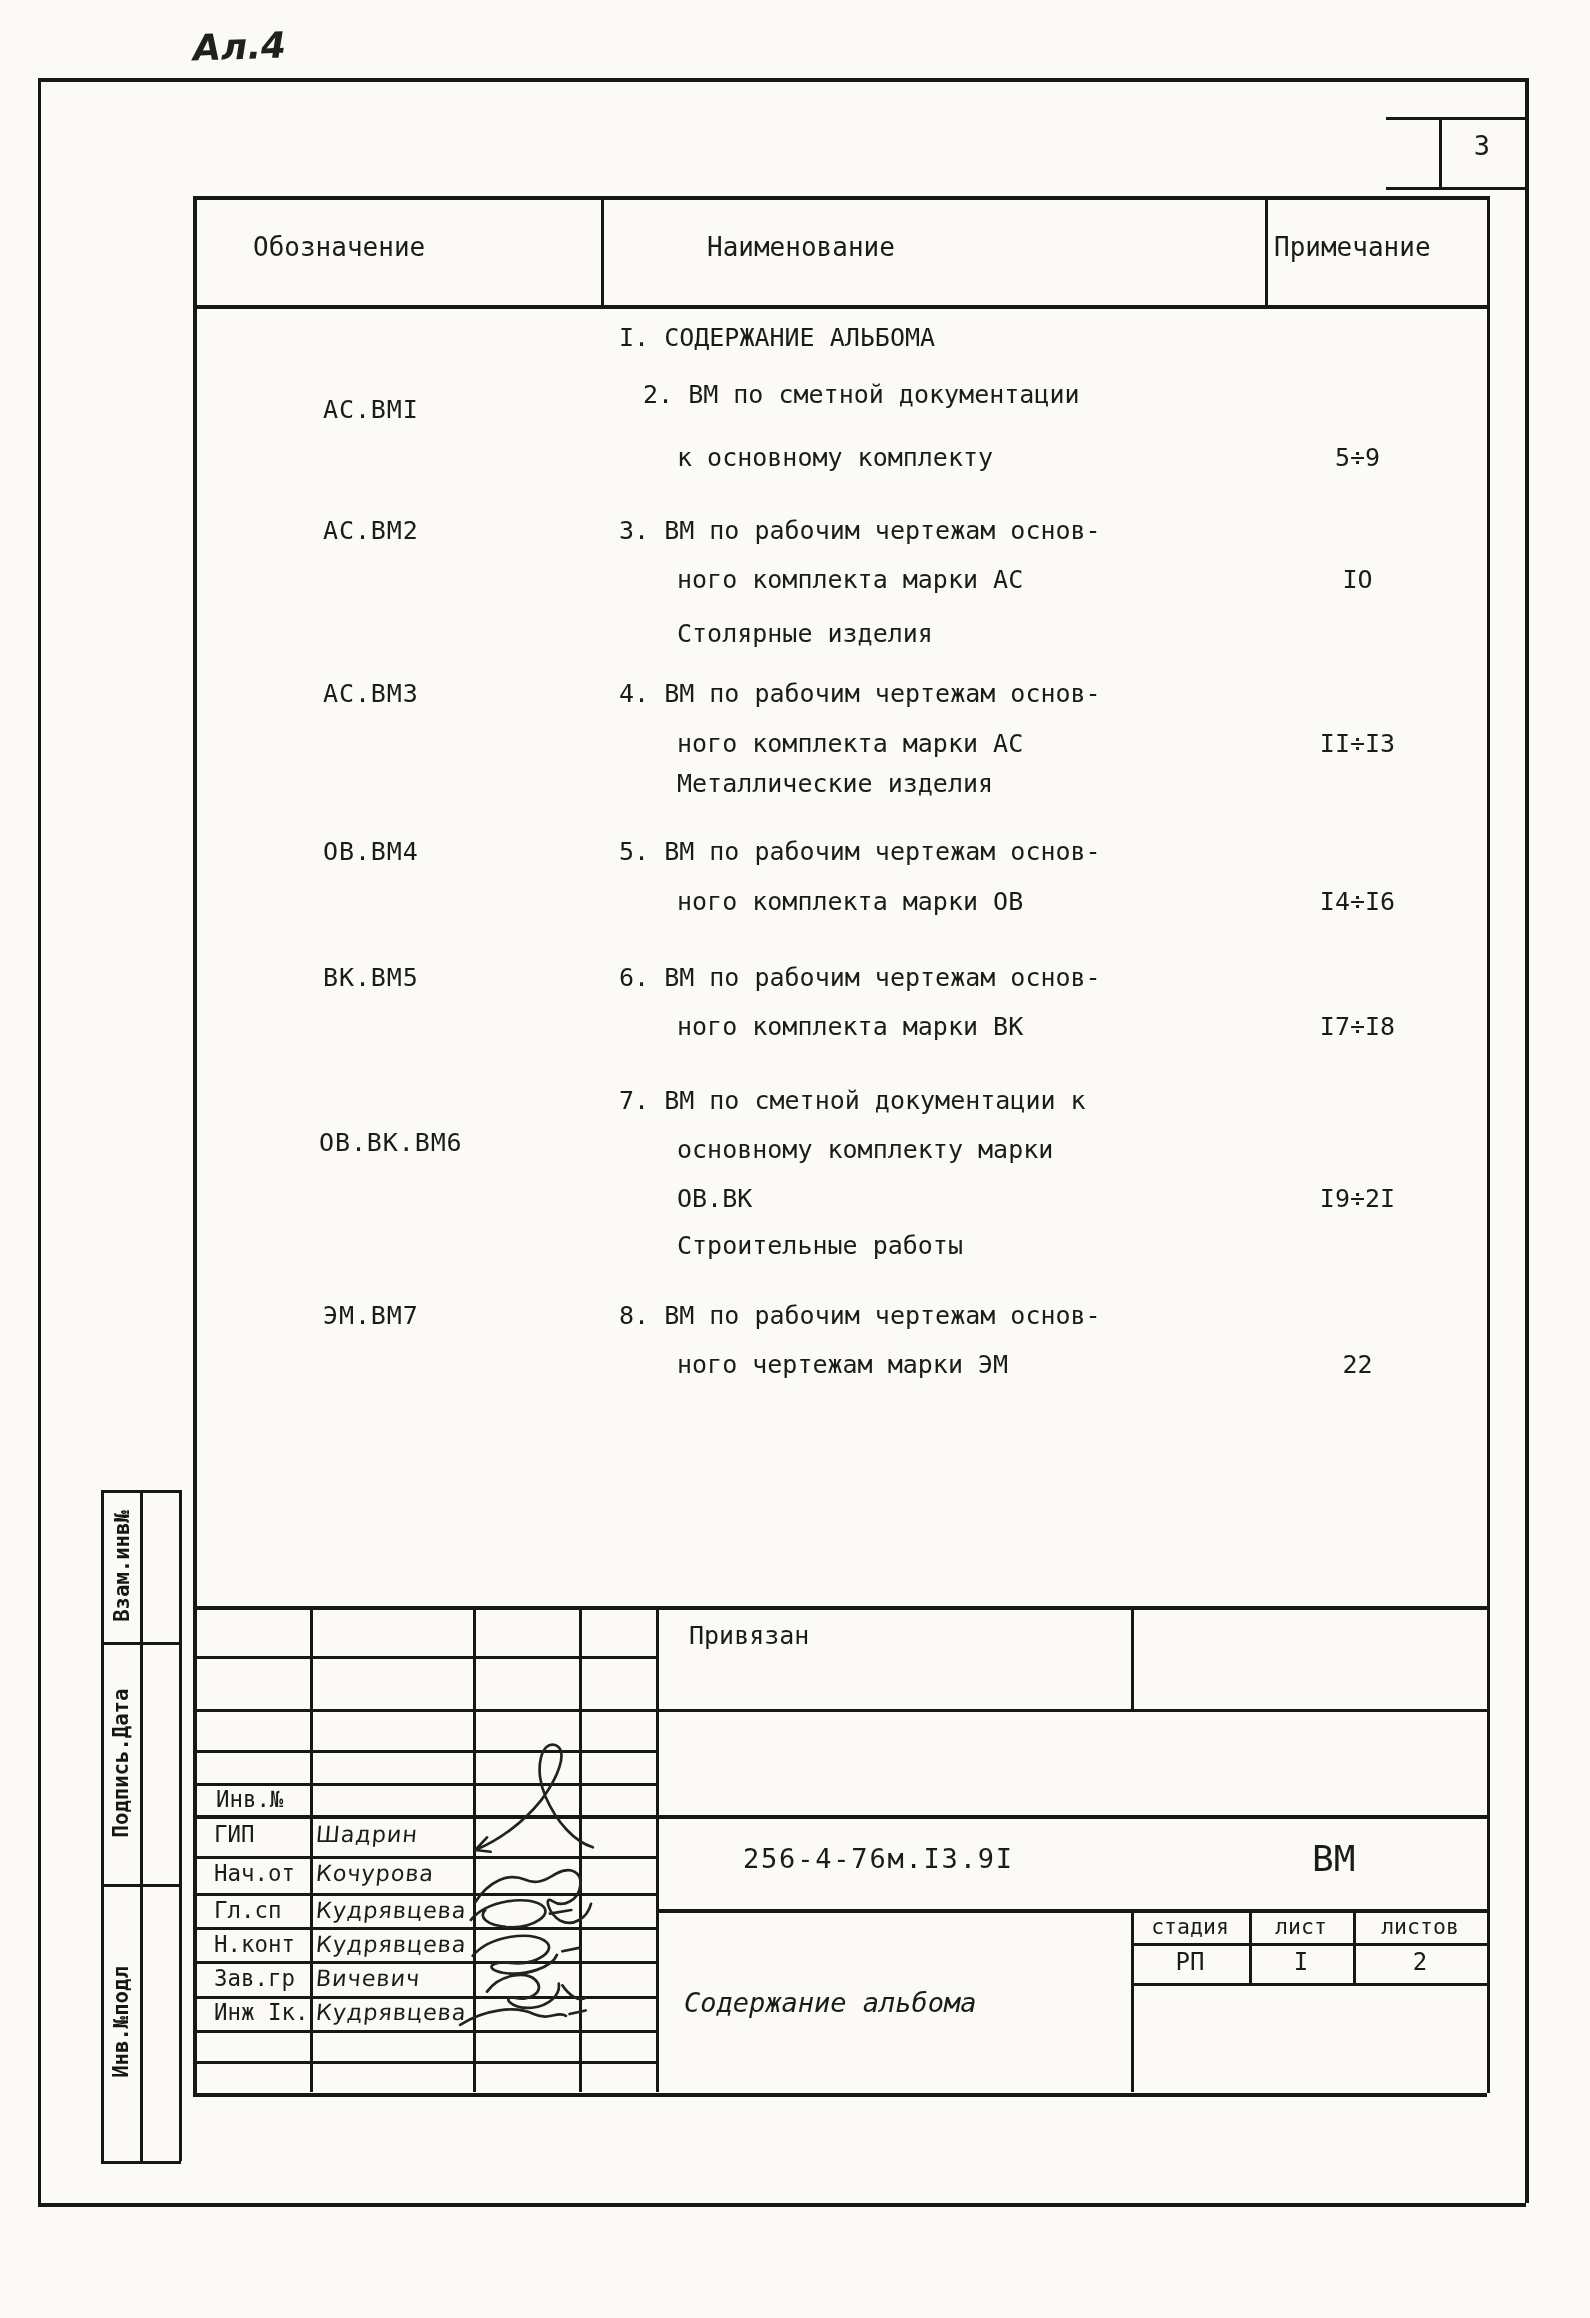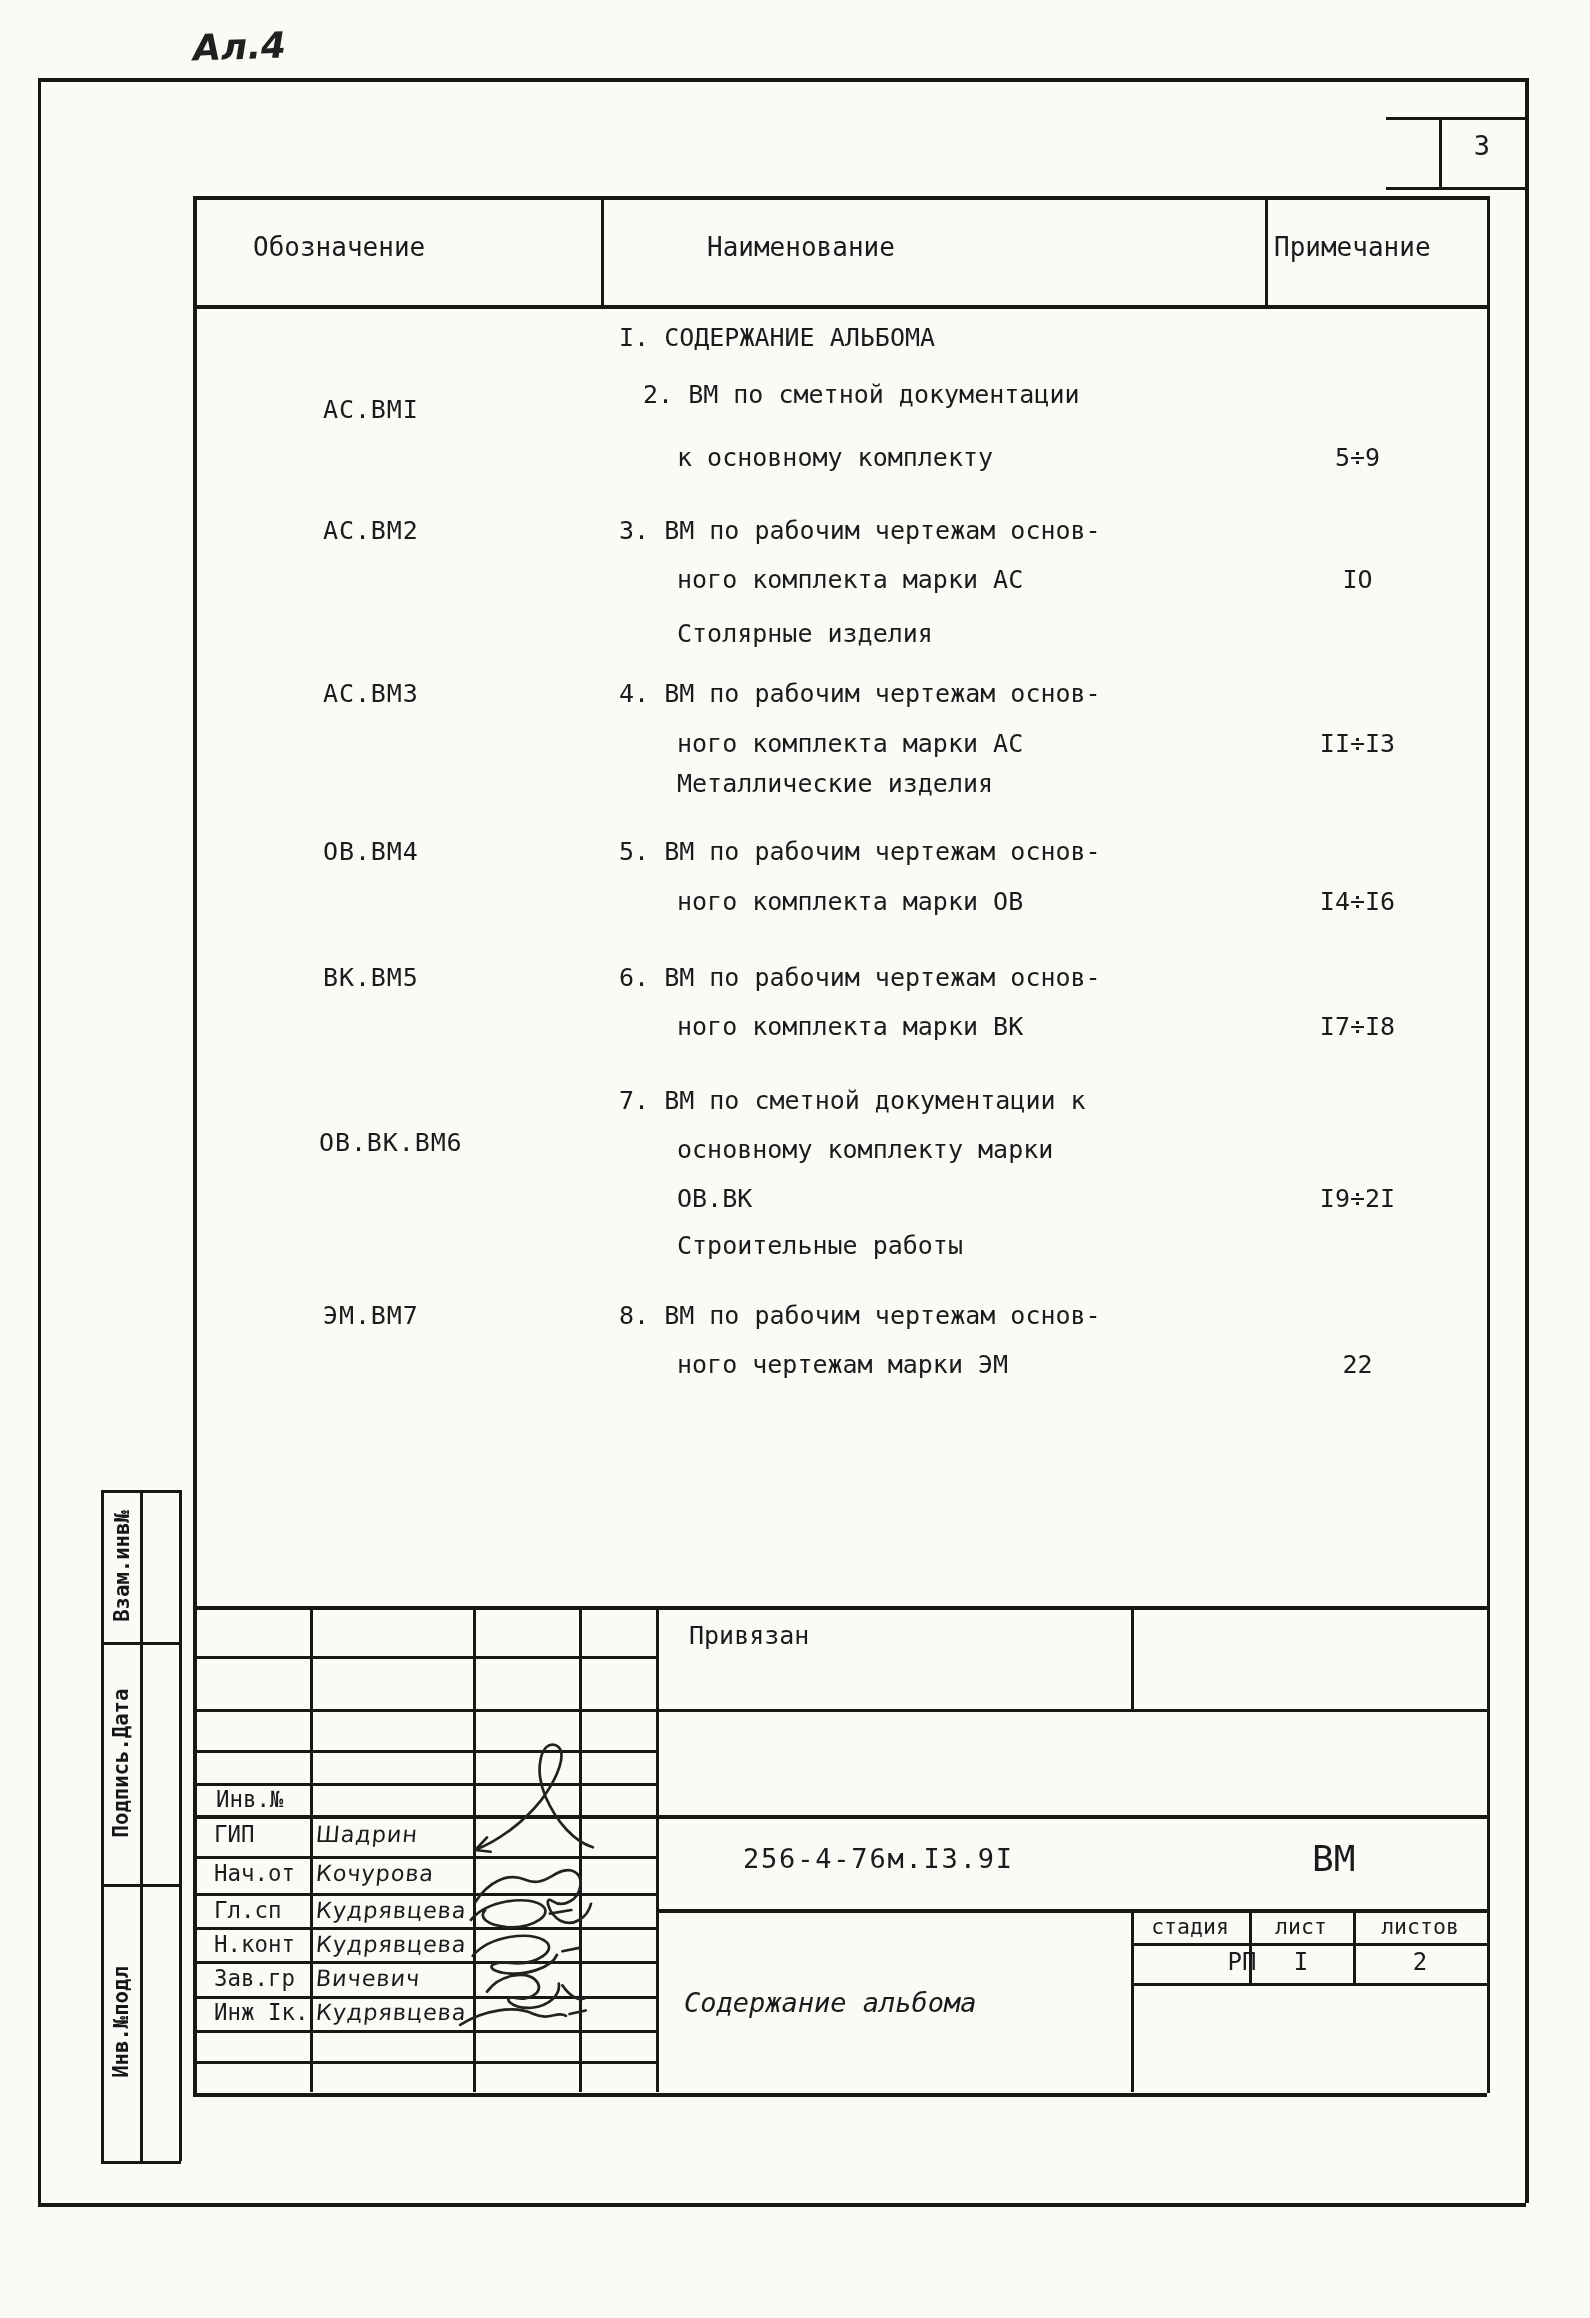--- a/index.html
+++ b/index.html
@@ -118,21 +118,21 @@
 
   <div class="t" style="left:689px;top:1621px;">Привязан</div>
   <div class="t role" style="left:201px;top:1786px;">Инв.№</div>
   <div class="t" style="left:743px;top:1844px;font-size:27px;letter-spacing:1.8px;">256-4-76м.I3.9I</div>
   <div class="t" style="left:1312px;top:1844px;font-size:36px;">ВМ</div>
   <div class="t" style="left:684px;top:1988px;font-size:27px;font-style:italic;">Содержание альбома</div>
 
   <div class="t small ctr" style="left:1131px;top:1913px;width:118px;">стадия</div>
   <div class="t small ctr" style="left:1249px;top:1913px;width:104px;">лист</div>
   <div class="t small ctr" style="left:1353px;top:1913px;width:134px;">листов</div>
-  <div class="t ctr" style="left:1183px;top:1947px;width:118px;font-size:24px;">РП</div>
+  <div class="t ctr" style="left:1131px;top:1947px;width:118px;font-size:24px;">РП</div>
   <div class="t ctr" style="left:1249px;top:1947px;width:104px;font-size:24px;">I</div>
   <div class="t ctr" style="left:1353px;top:1947px;width:134px;font-size:24px;">2</div>
 
   <div class="t role" style="left:199px;top:1821px;">ГИП</div>
   <div class="t name" style="left:316px;top:1821px;">Шадрин</div>
   <div class="t role" style="left:199px;top:1860px;">Нач.от</div>
   <div class="t name" style="left:316px;top:1860px;">Кочурова</div>
   <div class="t role" style="left:199px;top:1897px;">Гл.сп</div>
   <div class="t name" style="left:316px;top:1897px;">Кудрявцева</div>
   <div class="t role" style="left:199px;top:1931px;">Н.конт</div>

